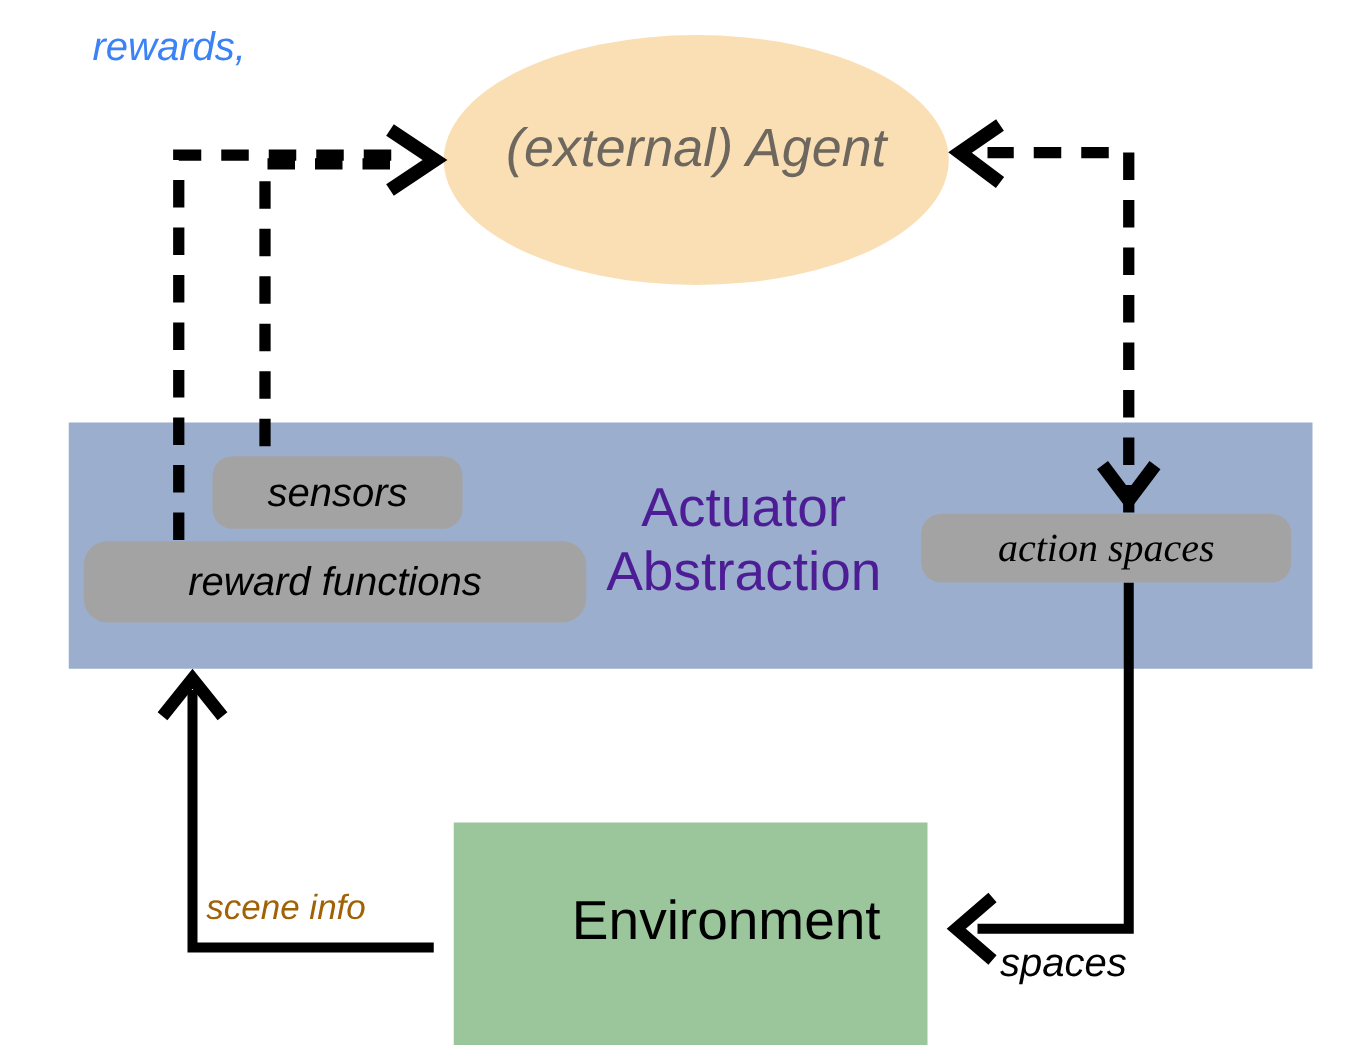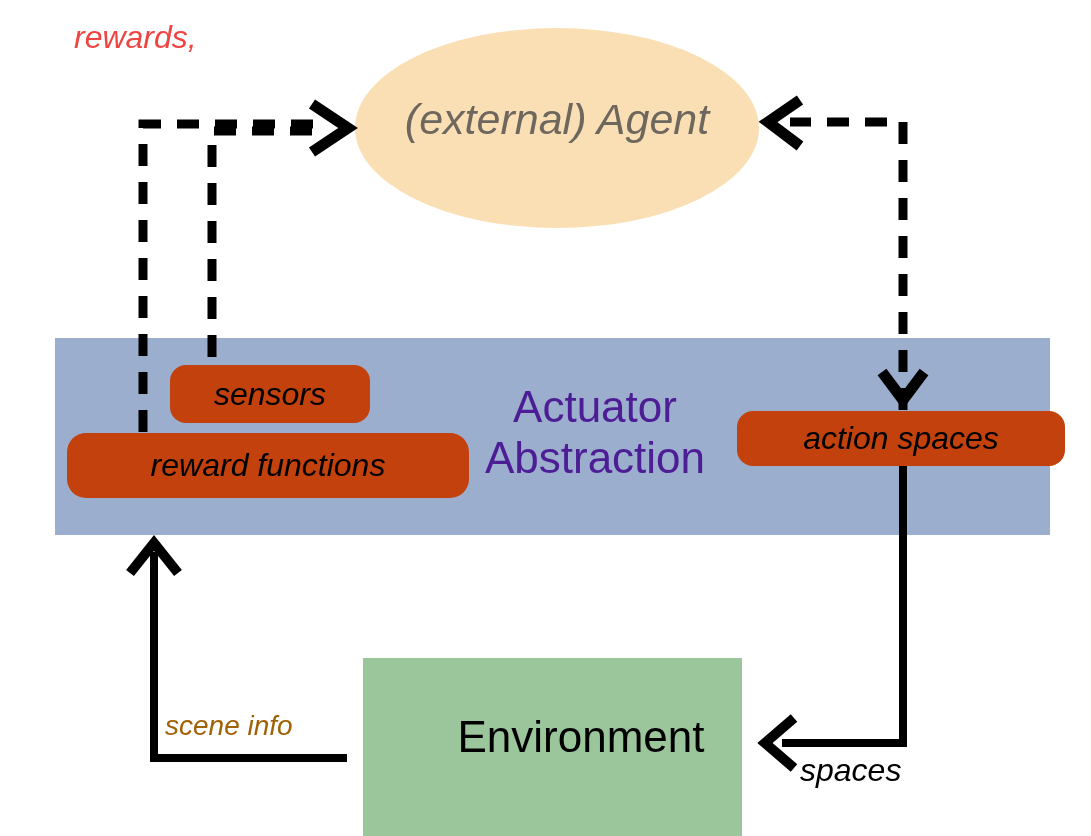--- a/index.html
+++ b/index.html
@@ -92,21 +92,21 @@
     width: 436px;
     text-align: center;
     font-size: 44px;
     color: #000000;
     white-space: nowrap;
   }
 
   
   .pill {
     position: absolute;
-    background: #c2410c;
+    background: #a3a3a3;
     border-radius: 16px;
     display: flex;
     align-items: center;
     justify-content: center;
     font-style: italic;
     font-size: 32px;
     color: #000000;
     white-space: nowrap;
   }
   .pill-sensors {
@@ -118,32 +118,33 @@
   .pill-reward {
     left: 67px;
     top: 433px;
     width: 402px;
     height: 65px;
     border-radius: 19px;
   }
   .pill-action {
     left: 737px;
     top: 411px;
-    width: 328px;
+    width: 296px;
     height: 55px;
+    font-family: Liberation Serif, serif;
   }
 
   
   .io-label {
     position: absolute;
     left: 74px;
     top: 18px;
     font-style: italic;
     font-size: 32px;
-    color: #ef4444;
+    color: #3b82f6;
     line-height: 1.22;
     white-space: nowrap;
   }
   .io-label span { display: block; }
   .scene-label {
     position: absolute;
     left: 165px;
     top: 710px;
     font-style: italic;
     font-size: 28px;

